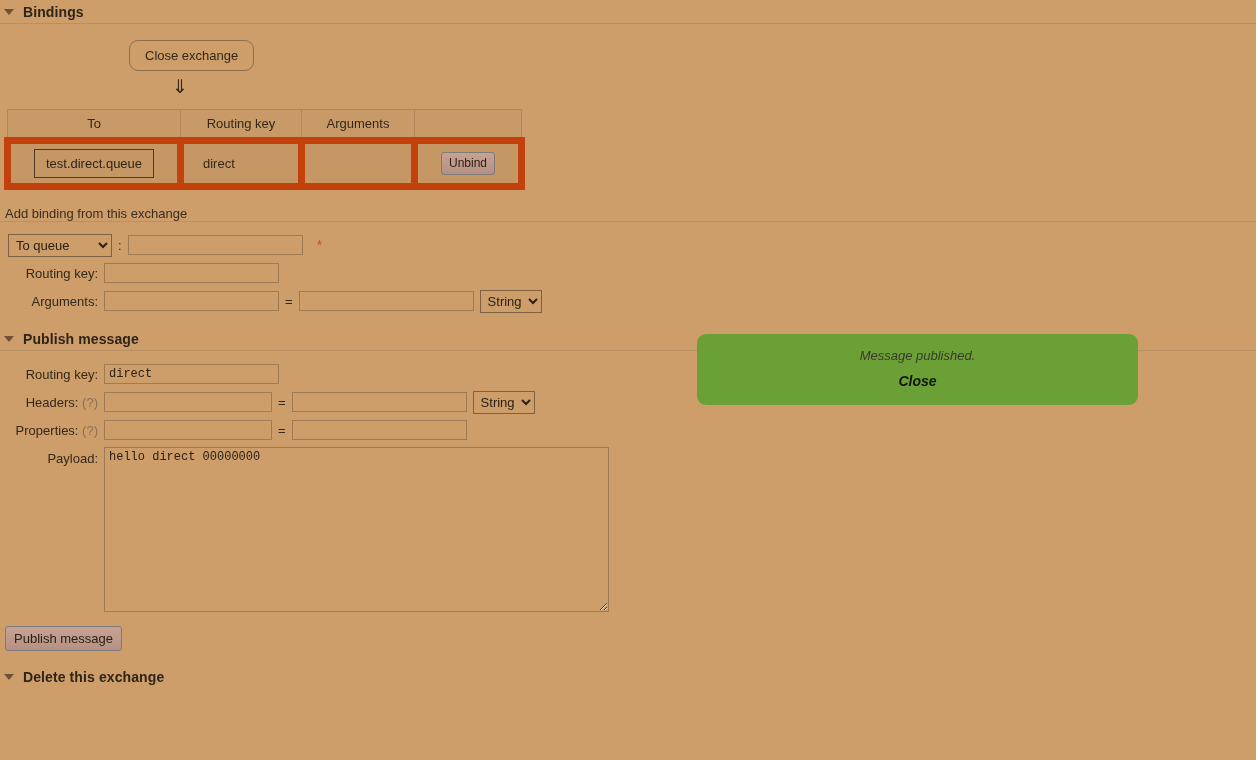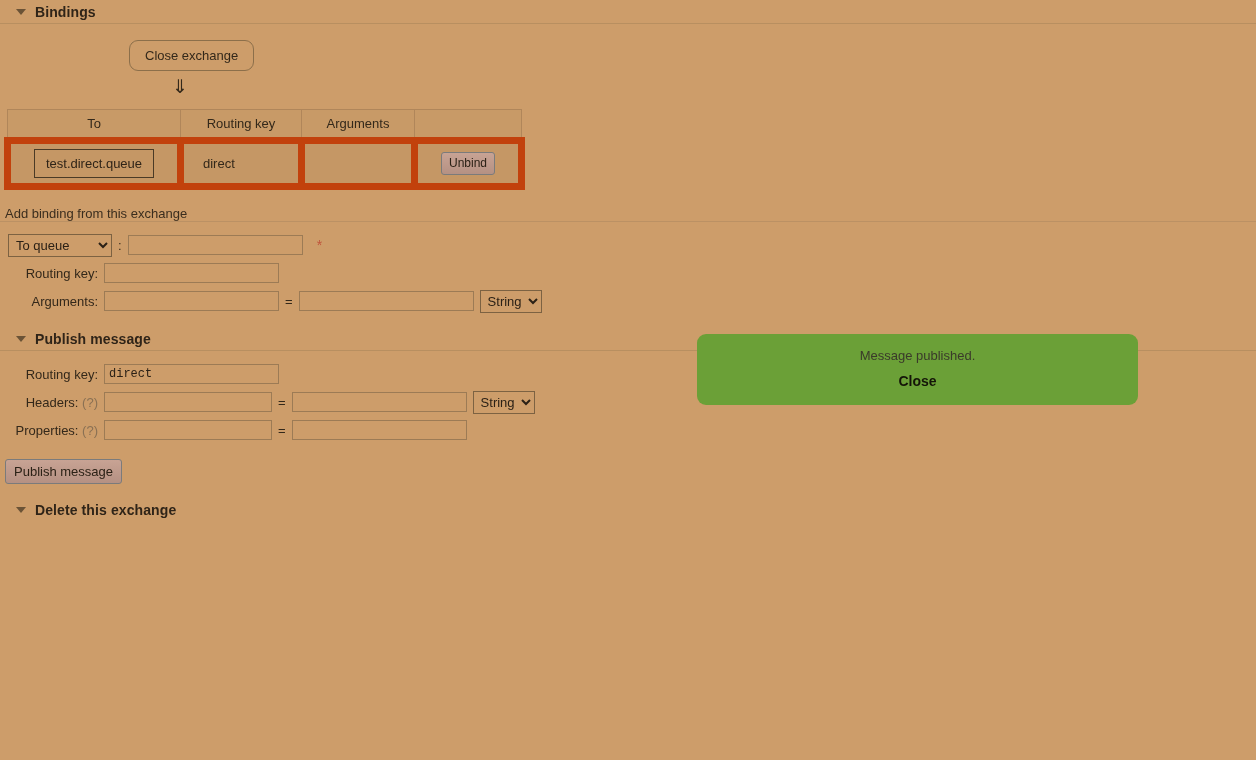--- a/index.html
+++ b/index.html
@@ -16,21 +16,21 @@
     overflow: hidden;
     position: relative;
   }
 
   
   .section-head {
     position: relative;
     height: 24px;
     display: flex;
     align-items: center;
-    padding-left: 16px;
+    padding-left: 4px;
     border-bottom: 1px solid #b8účud;
     border-bottom: 1px solid #b88f60;
     box-sizing: border-box;
   }
   .section-head .tri {
     width: 0; height: 0;
     border-left: 5px solid transparent;
     border-right: 5px solid transparent;
     border-top: 6px solid #6b5336;
     margin-right: 9px;
@@ -203,20 +203,21 @@
     top: 334px;
     width: 441px;
     height: 71px;
     background: #6ba037;
     border-radius: 9px;
     text-align: center;
     box-sizing: border-box;
     padding-top: 14px;
     color: #2b2b1e;
     font-size: 13px;
+    font-style: italic;
   }
   .popup .msg { color: #3a3a2a; }
   .popup .close {
     margin-top: 10px;
     font-weight: bold;
     font-size: 14px;
     color: #141408;
     cursor: pointer;
     display: inline-block;
   }
@@ -314,20 +315,24 @@
   <div class="form-row">
     <span class="lbl">
       <span>Properties:</span>
       <span class="q">(?)</span>
     </span>
     <input class="txt" style="width: 168px;" type="text" value="">
     <span class="eq">=</span>
     <input class="txt" style="width: 175px;" type="text" value="">
   </div>
 
+  <div style="display:flex;align-items:flex-start;margin-top:4px;">
+    <span class="lbl" style="padding-top:4px;">Payload:</span>
+    <textarea class="payload" style="">hello direct 00000000</textarea>
+  </div>
 
   <div style="padding:14px 0 0 5px;">
     <button class="btn">Publish message</button>
   </div>
 </div>
 
 <div class="section-head" style="margin-top:14px;border-bottom:none;">
   <span class="tri"></span>
   <span class="head-label">Delete this exchange</span>
 </div>

